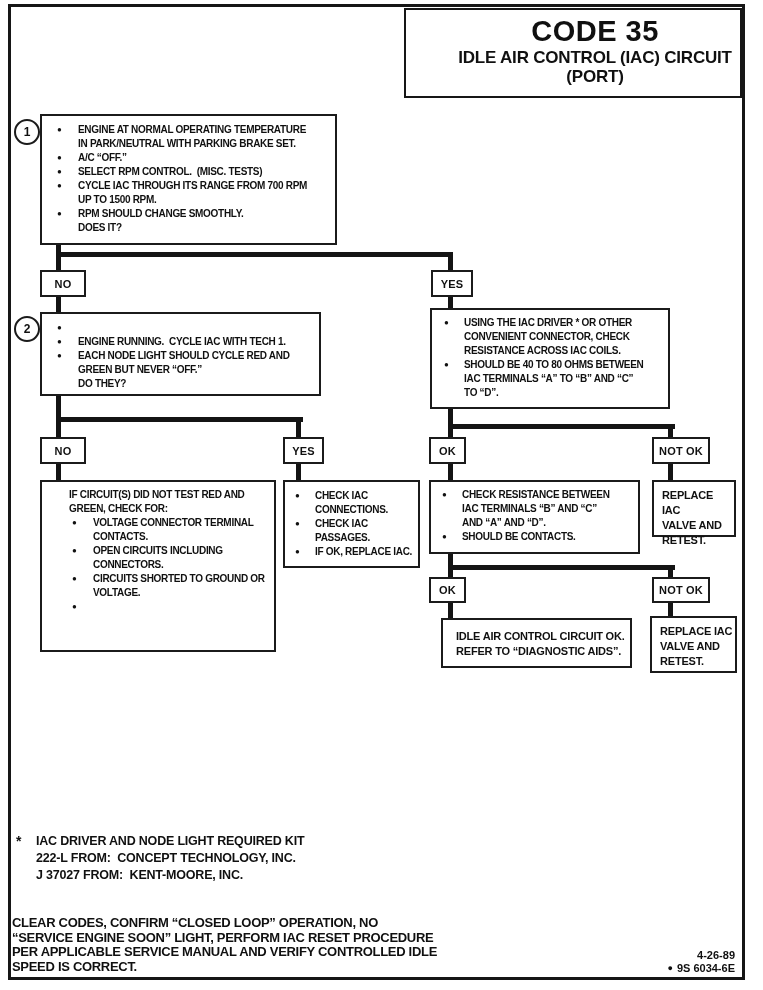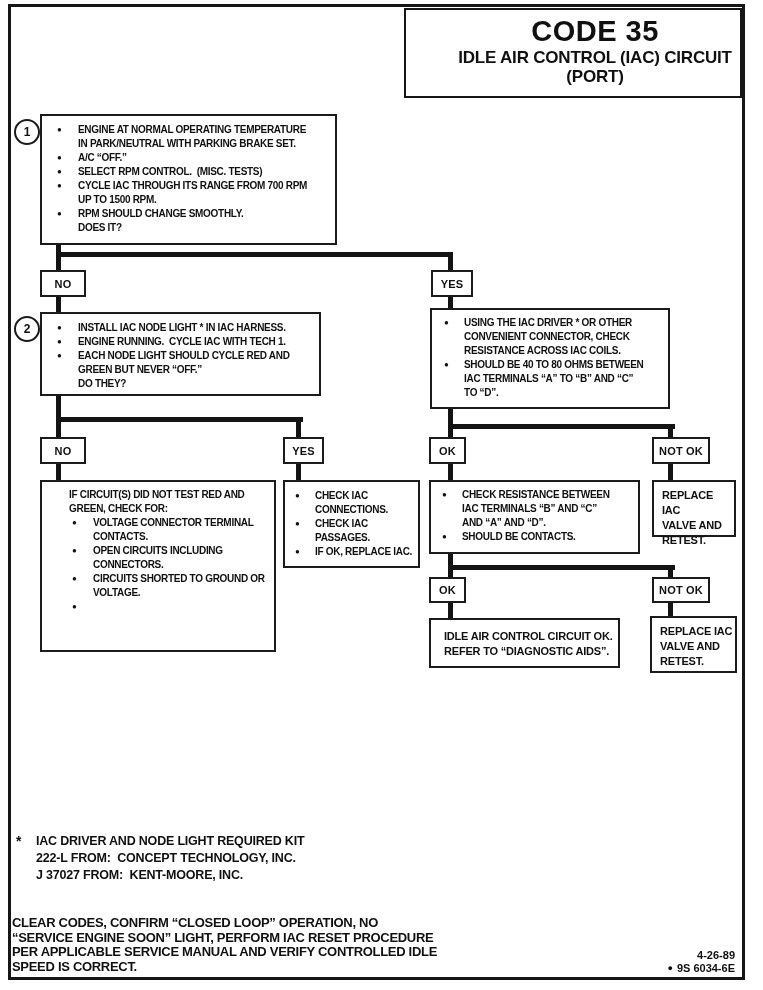--- a/index.html
+++ b/index.html
@@ -97,21 +97,20 @@
   <div class="line" style="left:56px;top:297px;width:5px;height:17px;"></div>
   <div class="line" style="left:448px;top:297px;width:5px;height:13px;"></div>
 
   <div class="step-circle" style="left:14px;top:316px;">
     <span>2</span>
   </div>
   <div class="box pad-box" style="left:40px;top:312px;width:281px;height:84px;">
     <ul class="bullets">
       <li class="bullet-item">
         <span class="bullet-dot">●</span>
-        <span class="flow-text">INSTALL IAC NODE LIGHT * IN IAC HARNESS.</span>
         </li>
       <li class="bullet-item">
         <span class="bullet-dot">●</span>
         <span class="flow-text">ENGINE RUNNING.  CYCLE IAC WITH TECH 1.</span>
         </li>
       <li class="bullet-item">
         <span class="bullet-dot">●</span>
         <span class="flow-text">EACH NODE LIGHT SHOULD CYCLE RED AND
 GREEN BUT NEVER “OFF.”
 DO THEY?</span>
@@ -234,21 +233,21 @@
   <div class="decision" style="left:429px;top:577px;width:37px;height:26px;">
     <span>OK</span>
   </div>
   <div class="decision" style="left:652px;top:577px;width:58px;height:26px;">
     <span>NOT OK</span>
   </div>
 
   <div class="line" style="left:448px;top:603px;width:5px;height:15px;"></div>
   <div class="line" style="left:668px;top:603px;width:5px;height:13px;"></div>
 
-  <div class="box" style="left:429px;top:618px;width:191px;height:50px;padding:9px 2px 0 13px;">
+  <div class="box" style="left:441px;top:618px;width:191px;height:50px;padding:9px 2px 0 13px;">
     <div class="plain-text">IDLE AIR CONTROL CIRCUIT OK.
 REFER TO “DIAGNOSTIC AIDS”.</div>
   </div>
 
   <div class="box" style="left:650px;top:616px;width:87px;height:57px;padding:6px 2px 0 8px;">
     <div class="plain-text">REPLACE IAC
 VALVE AND
 RETEST.</div>
   </div>
 

